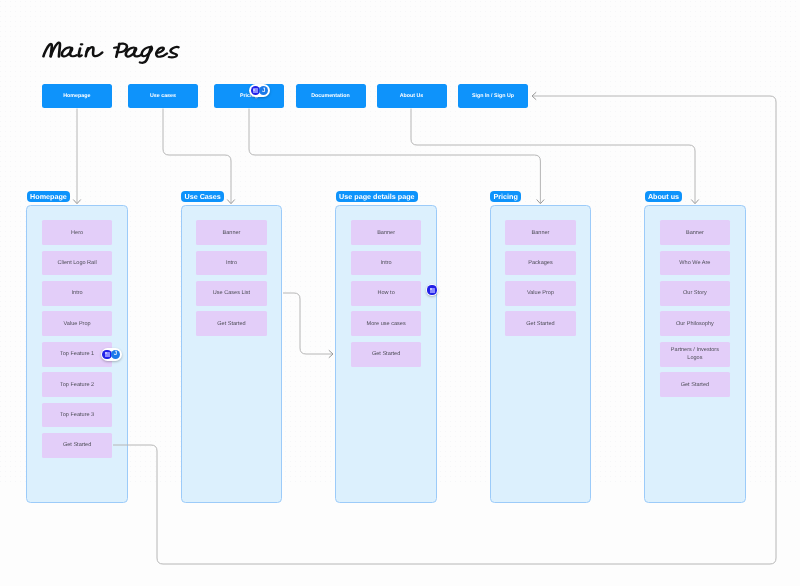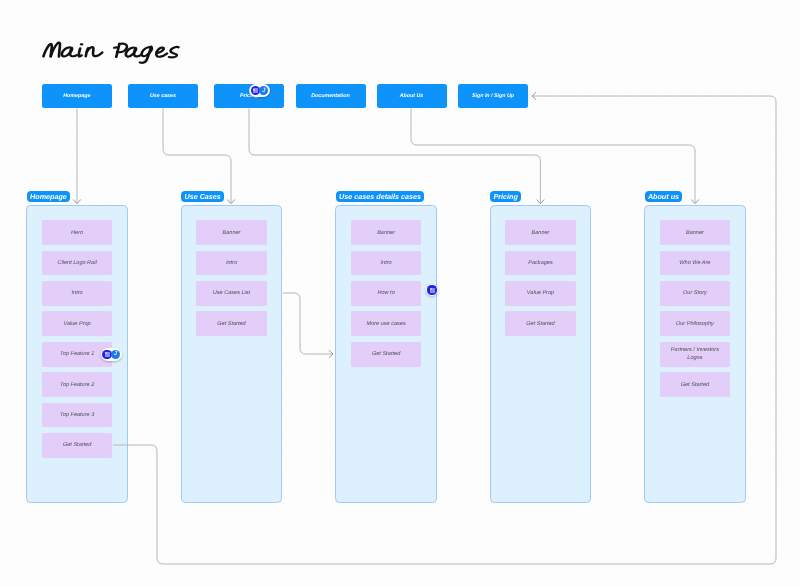--- a/index.html
+++ b/index.html
@@ -2,21 +2,21 @@
 <html><head>
 <meta charset="utf-8">
 <style>
   html,body{margin:0;padding:0;}
   body{width:800px;height:586px;overflow:hidden;background:#fdfdfd;will-change:opacity;
        font-family:"Liberation Sans",sans-serif;
        -webkit-font-smoothing:antialiased;text-rendering:geometricPrecision;}
   #canvas{position:relative;width:800px;height:482px;
     background-color:#fdfdfd;
     background-image:radial-gradient(circle, #f5f6f8 0.5px, rgba(0,0,0,0) 0.55px);
-    background-size:5px 5px;background-position:-2px -1px;font-style:italic;}
+    background-size:5px 5px;background-position:-2px -1px;}
 
   #title-wrap{position:absolute;left:39.3px;top:36.1px;}
 
   .navbtn{position:absolute;height:24.5px;background:#0e93fb;border-radius:2.5px;
     display:flex;align-items:center;justify-content:center;color:#ffffff;
     font-size:5.3px;font-weight:700;letter-spacing:0px;white-space:nowrap;}
 
   .panel{position:absolute;background:#dcf0fd;border:1px solid #9ccbf9;border-radius:4.5px;box-sizing:border-box;}
 
   .badge{position:absolute;background:#0e93fb;color:#ffffff;border-radius:4px;font-size:7.2px;font-weight:700;
@@ -143,21 +143,21 @@
         <span>Intro</span>
       </div>
       <div class="item" style="left: 196.4px; width: 70.2px; top: 280.9px; height: 24.9px;">
         <span>Use Cases List</span>
       </div>
       <div class="item" style="left: 196.4px; width: 70.2px; top: 311.3px; height: 24.9px;">
         <span>Get Started</span>
       </div>
       <div class="panel" style="left: 335.2px; top: 205px; width: 101.8px; height: 298px;"></div>
       <div class="badge" style="left: 335.7px; top: 191.1px;">
-        <span>Use cases details cases</span>
+        <span>Use page details page</span>
       </div>
       <div class="item" style="left: 351px; width: 70.2px; top: 220.1px; height: 24.9px;">
         <span>Banner</span>
       </div>
       <div class="item" style="left: 351px; width: 70.2px; top: 250.5px; height: 24.9px;">
         <span>Intro</span>
       </div>
       <div class="item" style="left: 351px; width: 70.2px; top: 280.9px; height: 24.9px;">
         <span>How to</span>
       </div>

